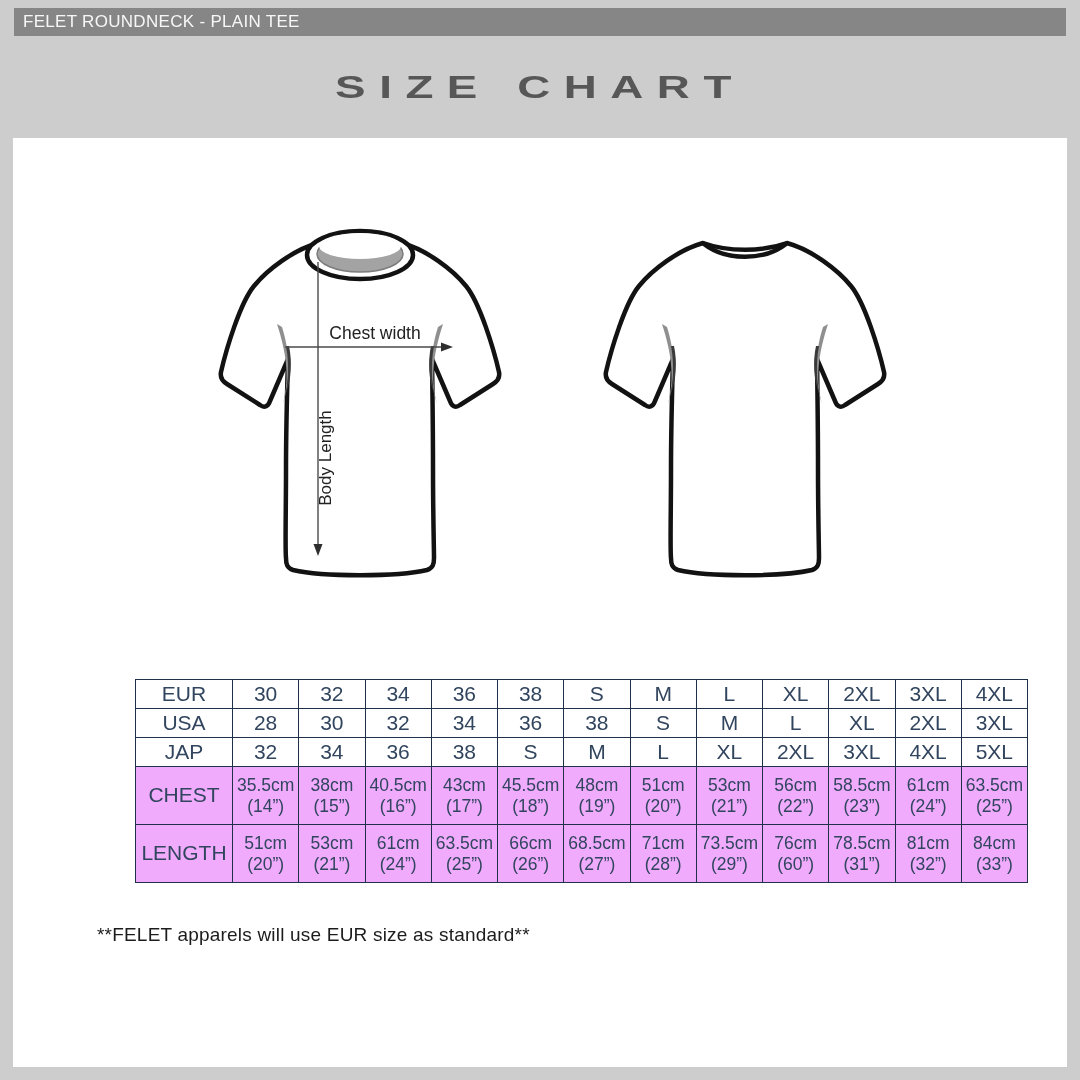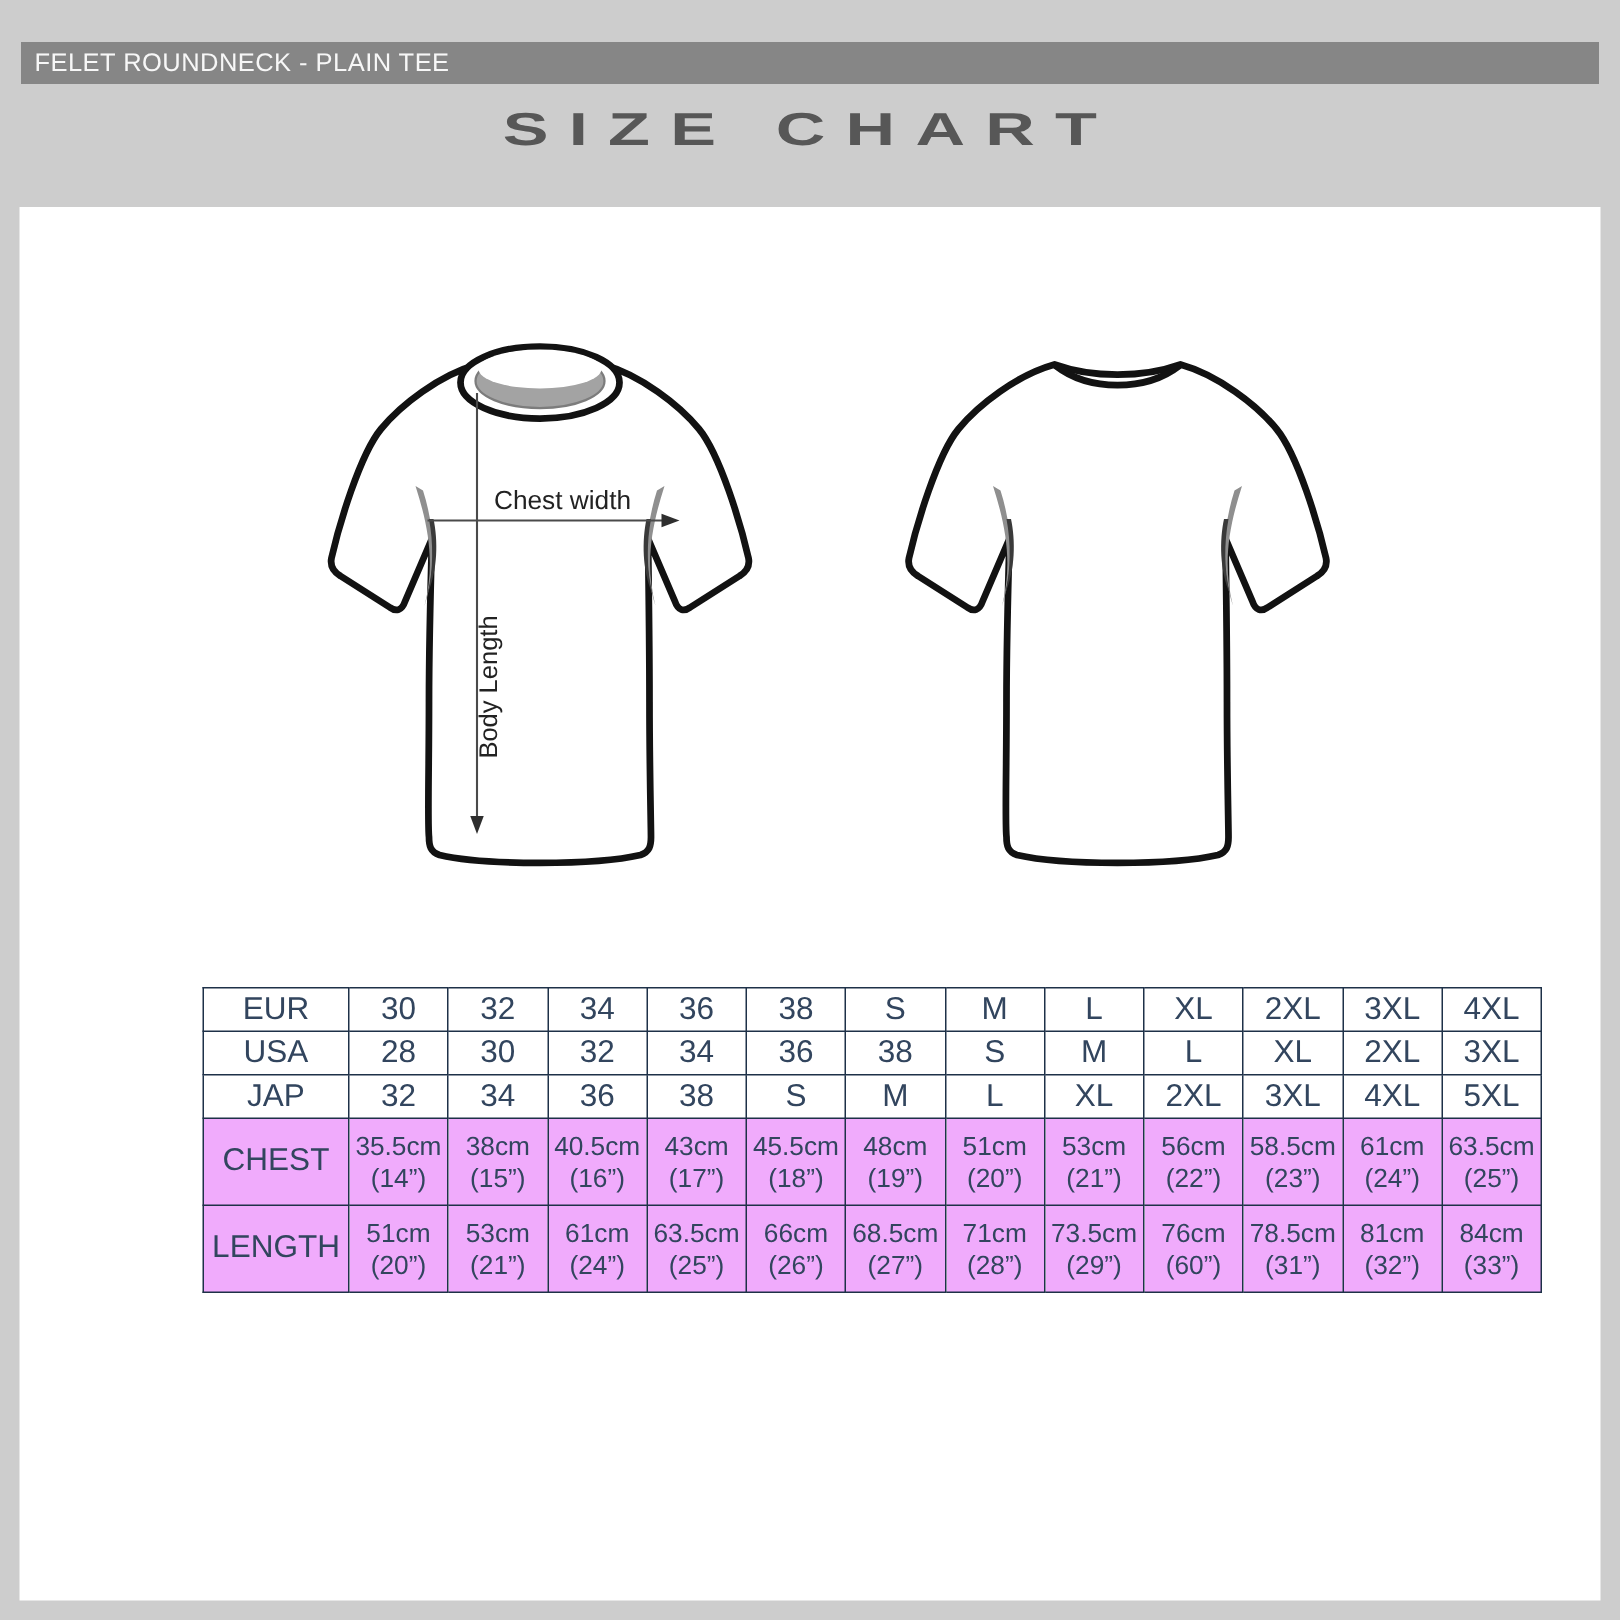--- a/index.html
+++ b/index.html
@@ -4,21 +4,21 @@
 <style>
   * { margin:0; padding:0; box-sizing:border-box; }
   html,body { width:1080px; height:1080px; }
   body {
     position:relative;
     background:#cdcdcd;
     font-family:"Liberation Sans", sans-serif;
     overflow:hidden;
   }
   .titlebar {
-    position:absolute; left:14px; top:28px; right:14px; height:28px;
+    position:absolute; left:14px; top:8px; right:14px; height:28px;
     background:#868686; color:#f7f7f7;
     font-size:17px; line-height:28px; padding-left:9px;
     letter-spacing:0.3px;
   }
   .page-title-wrap {
     position:absolute; left:0; top:62px; width:100%; height:48px;
     text-align:center;
   }
   .page-title {
     display:inline-block;
@@ -27,21 +27,21 @@
     transform:scaleY(0.70) scaleX(1.04);
     transform-origin:center center;
     white-space:nowrap;
   }
   .panel {
     position:absolute; left:13px; right:13px; top:138px; bottom:13px;
     background:#ffffff;
   }
   .diagram-svg { position:absolute; left:185px; top:80px; }
 
-  .table-wrap { position:absolute; left:82px; top:520px;padding-left:40px; }
+  .table-wrap { position:absolute; left:82px; top:541px;padding-left:40px; }
   table.size-table {
     border-collapse:collapse; table-layout:fixed; width:892px;
     font-family:"Liberation Sans", sans-serif;
   }
   table.size-table td {
     border:1px solid #1e3148;
     text-align:center; vertical-align:middle;
     color:#32455e;
     font-size:21px;
     background:#ffffff;
@@ -207,13 +207,14 @@
             <td><span>73.5cm</span><br><span>(29”)</span></td>
             <td><span>76cm</span><br><span>(60”)</span></td>
             <td><span>78.5cm</span><br><span>(31”)</span></td>
             <td><span>81cm</span><br><span>(32”)</span></td>
             <td><span>84cm</span><br><span>(33”)</span></td>
           </tr>
         </tbody>
     </table>
   </div>
 
+  <div class="footnote">**FELET apparels will use EUR size as standard**</div>
 </div>
 
 </body></html>

